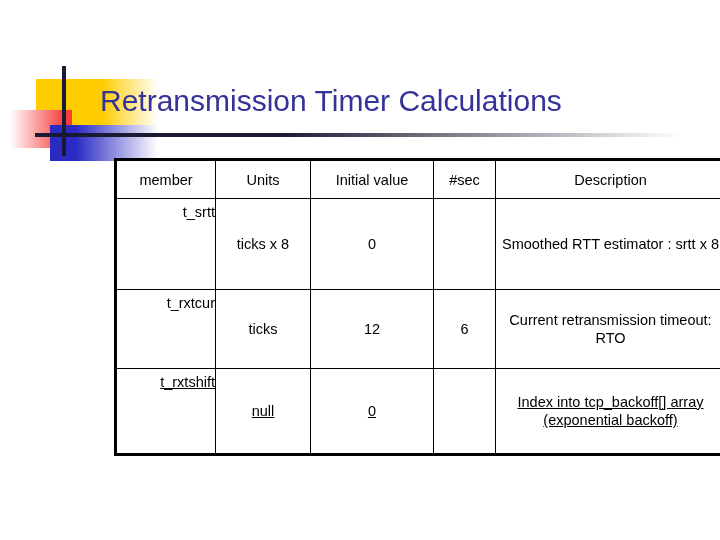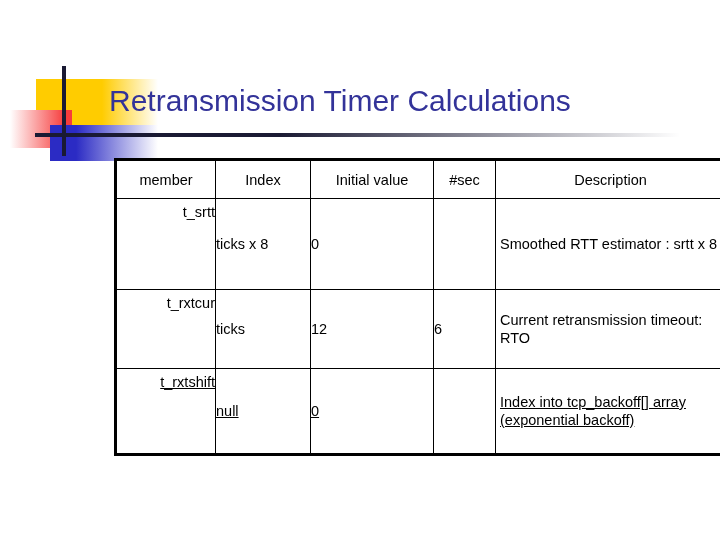--- a/index.html
+++ b/index.html
@@ -86,21 +86,21 @@
     left: 35px;
     top: 133px;
     width: 645px;
     height: 4px;
     background: linear-gradient(to right, #1a1a33 0%, #1a1a33 38%, #ffffff 100%);
   }
 
   
   #title {
     position: absolute;
-    left: 109px;
+    left: 100px;
     top: 84px;
     font-size: 30px;
     color: #333399;
     letter-spacing: 0px;
     white-space: nowrap;
     text-align: right;
   }
 
   
   #tbl-wrap {
@@ -134,21 +134,21 @@
     text-align: center;
     vertical-align: middle;
   }
   thead th.h-member {
     text-align: center;
   }
 
   tbody td {
     height: 48px;
     vertical-align: middle;
-    text-align: left;
+    text-align: center;
   }
   tbody td.cell-member {
     text-align: right;
     vertical-align: top;
     padding-left: 7px;
     padding-top: 5px;
   }
   tbody td.cell-desc {
     line-height: 1.25;
     padding: 15px 4px;
@@ -177,21 +177,21 @@
     <colgroup>
       <col class="c-member">
         <col class="c-units">
         <col class="c-init">
         <col class="c-sec">
         <col class="c-desc">
     </colgroup>
     <thead>
       <tr>
         <th class="h-member">member</th>
-        <th>Index</th>
+        <th>Units</th>
         <th>Initial value</th>
         <th>#sec</th>
         <th>Description</th>
       </tr>
     </thead>
     <tbody>
       <tr class="row-tall">
         <td class="cell-member">t_srtt</td>
         <td>ticks x 8</td>
         <td>0</td>

